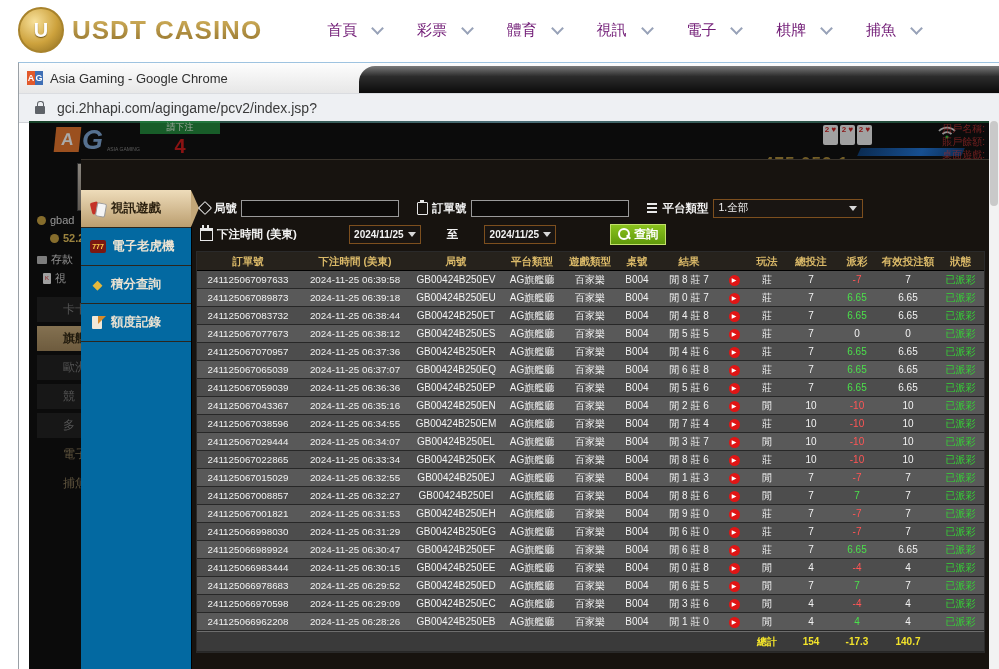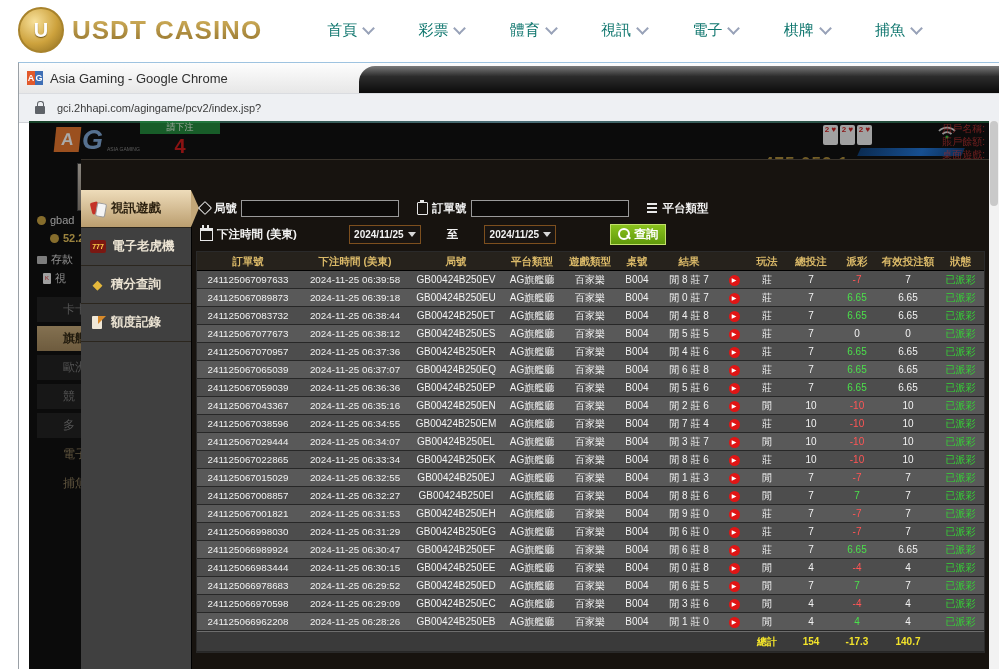--- a/index.html
+++ b/index.html
@@ -10,39 +10,39 @@
   .site-header{height:60px;display:flex;align-items:center;padding:0 18px;background:#fff;}
   .logo-wrap{display:flex;align-items:center;gap:8px;}
   .logo-coin{width:42px;height:42px;border-radius:50%;
      background:radial-gradient(circle at 35% 30%,#f7e09a,#cda23d 55%,#8a6a1f);
      border:2px solid #a8832c;display:flex;align-items:center;justify-content:center;
      color:#fff;font-weight:bold;font-size:20px;text-shadow:0 1px 1px #6b5214;}
   .logo-text{font-size:26px;font-weight:900;letter-spacing:1px;color:#b3924a;
      background:linear-gradient(180deg,#d8b65f,#8f6f2a);-webkit-background-clip:text;background-clip:text;
      -webkit-text-fill-color:transparent;}
   .main-nav{display:flex;flex:1;justify-content:space-between;margin:0 60px 0 65px;}
-  .nav-item{display:flex;align-items:center;gap:7px;font-size:15px;color:#0f766e;cursor:pointer;}
+  .nav-item{display:flex;align-items:center;gap:16px;font-size:15px;color:#701a75;cursor:pointer;}
   .chev{width:7px;height:7px;border-right:2px solid #98a2b8;border-bottom:2px solid #98a2b8;
      transform:rotate(45deg);margin-top:-3px;}
 
   
   .browser{position:absolute;left:18px;top:62px;right:0;bottom:0;background:#fff;
      border:1px solid #9aa0a6;border-right:none;border-bottom:none;border-top:1px solid #9ec3e0;}
   .title-bar{position:relative;height:30px;background:linear-gradient(180deg,#fdfdfd,#e7e7e7);
      display:flex;align-items:center;gap:7px;padding-left:8px;font-size:13px;color:#2f2f2f;overflow:hidden;}
   .favicon{display:flex;width:16px;height:14px;flex:0 0 auto;}
   .favicon span{flex:1;display:flex;align-items:center;justify-content:center;
      color:#fff;font-size:9px;font-weight:bold;}
   .fav-a{background:#e2592b;}
   .fav-g{background:#3f6fb5;}
   .dark-glass{position:absolute;right:0;top:3px;height:30px;width:640px;
      background:linear-gradient(180deg,#7a7a7a 0%,#2c2c2c 35%,#050505 100%);
      border-top-left-radius:16px;}
   .url-bar{height:28px;background:#eef0f3;border-top:1px solid #dadce0;border-bottom:1px solid #d0d3d8;
-     display:flex;align-items:center;gap:12px;padding-left:16px;font-size:11px;color:#3b3b3b;}
+     display:flex;align-items:center;gap:12px;padding-left:16px;font-size:14px;color:#3b3b3b;}
   .lock{position:relative;width:10px;height:8px;background:#5f6368;border-radius:1px;margin-top:4px;}
   .lock::before{content:"";position:absolute;left:1.5px;top:-5px;width:5px;height:5px;
      border:1.5px solid #5f6368;border-bottom:none;border-radius:3px 3px 0 0;}
 
   
   .content{position:absolute;left:10px;right:0;top:58px;bottom:0;background:#0b0b0b;overflow:hidden;}
   .content::before{content:"";position:absolute;left:0;right:0;top:0;height:2px;
      background:linear-gradient(90deg,#274,#8fd3e8,#274);opacity:.5;}
   .scrollbar{position:absolute;right:0;top:0;bottom:0;width:10px;background:#f2f2f2;z-index:30;}
   .scroll-thumb{position:absolute;top:0;left:1px;width:8px;height:85px;background:#c9c9c9;border-radius:4px;}
@@ -80,21 +80,21 @@
      background:linear-gradient(90deg,#0b3e7a,#1d74d8 60%,#0b3e7a);transform:skewX(-25deg);}
   .jackpot{left:735px;top:33px;font-size:17px;font-weight:bold;color:#c9a23f;letter-spacing:1px;opacity:.55;}
   .wifi{left:908px;top:3px;}
   .r-info{right:14px;top:1px;text-align:left;font-size:10px;color:#a82a2a;line-height:13px;}
 
   
   .dialog{position:absolute;left:52px;top:38px;right:10px;bottom:0;background:#17130f;z-index:20;
      border-top:1px solid #3a342c;}
   .dlg-title{height:30px;line-height:30px;padding-left:34px;color:#f2f2f2;font-size:14px;letter-spacing:2px;}
   .dlg-body{position:absolute;top:30px;left:0;right:0;bottom:0;display:flex;}
-  .side{width:110px;background:#404040;border-right:1px solid #000;flex:0 0 auto;}
+  .side{width:110px;background:#0369a1;border-right:1px solid #000;flex:0 0 auto;}
   .side-item{position:relative;height:37px;display:flex;align-items:center;gap:6px;padding-left:9px;
      color:#eae2d2;font-size:12.5px;font-weight:bold;border-bottom:1px solid #2b261e;cursor:pointer;}
   .side-item.sel{background:linear-gradient(180deg,#eedcba,#bb9e6f);color:#2a1f0e;}
   .side-item.sel::after{content:"";position:absolute;right:-8px;top:0;
      border-top:18px solid transparent;border-bottom:19px solid transparent;border-left:8px solid #c3a778;}
   .s-ico{width:15px;height:15px;position:relative;flex:0 0 auto;}
   .cards-icon::before{content:"";position:absolute;left:1px;top:1px;width:8px;height:12px;background:#c43227;border-radius:2px;transform:rotate(-14deg);}
   .cards-icon::after{content:"";position:absolute;left:6px;top:2px;width:8px;height:12px;background:#f4f4f4;border-radius:2px;transform:rotate(10deg);border:1px solid #999;}
   .slot-icon{background:#7a1812;border-radius:2px;color:#ffd24a;font-size:7px;font-weight:bold;
      display:flex;align-items:center;justify-content:center;width:16px;height:13px;}
@@ -296,20 +296,24 @@
               <span class="lab">
                 <span class="i-clip"></span>
                 <span>訂單號</span>
               </span>
               <input class="f-input" value="" style="">
               <span style="width:16px"></span>
               <span class="lab">
                 <span class="i-list"></span>
                 <span>平台類型</span>
               </span>
+              <div class="f-select">
+                <span>1.全部</span>
+                <span class="tri"></span>
+              </div>
             </div>
             <div class="f-row">
               <span class="lab">
                 <span class="i-cal"></span>
                 <span>下注時間 (美東)</span>
               </span>
               <span style="width:52px"></span>
               <div class="date-box">
                 <span>2024/11/25</span>
                 <span class="tri"></span>

